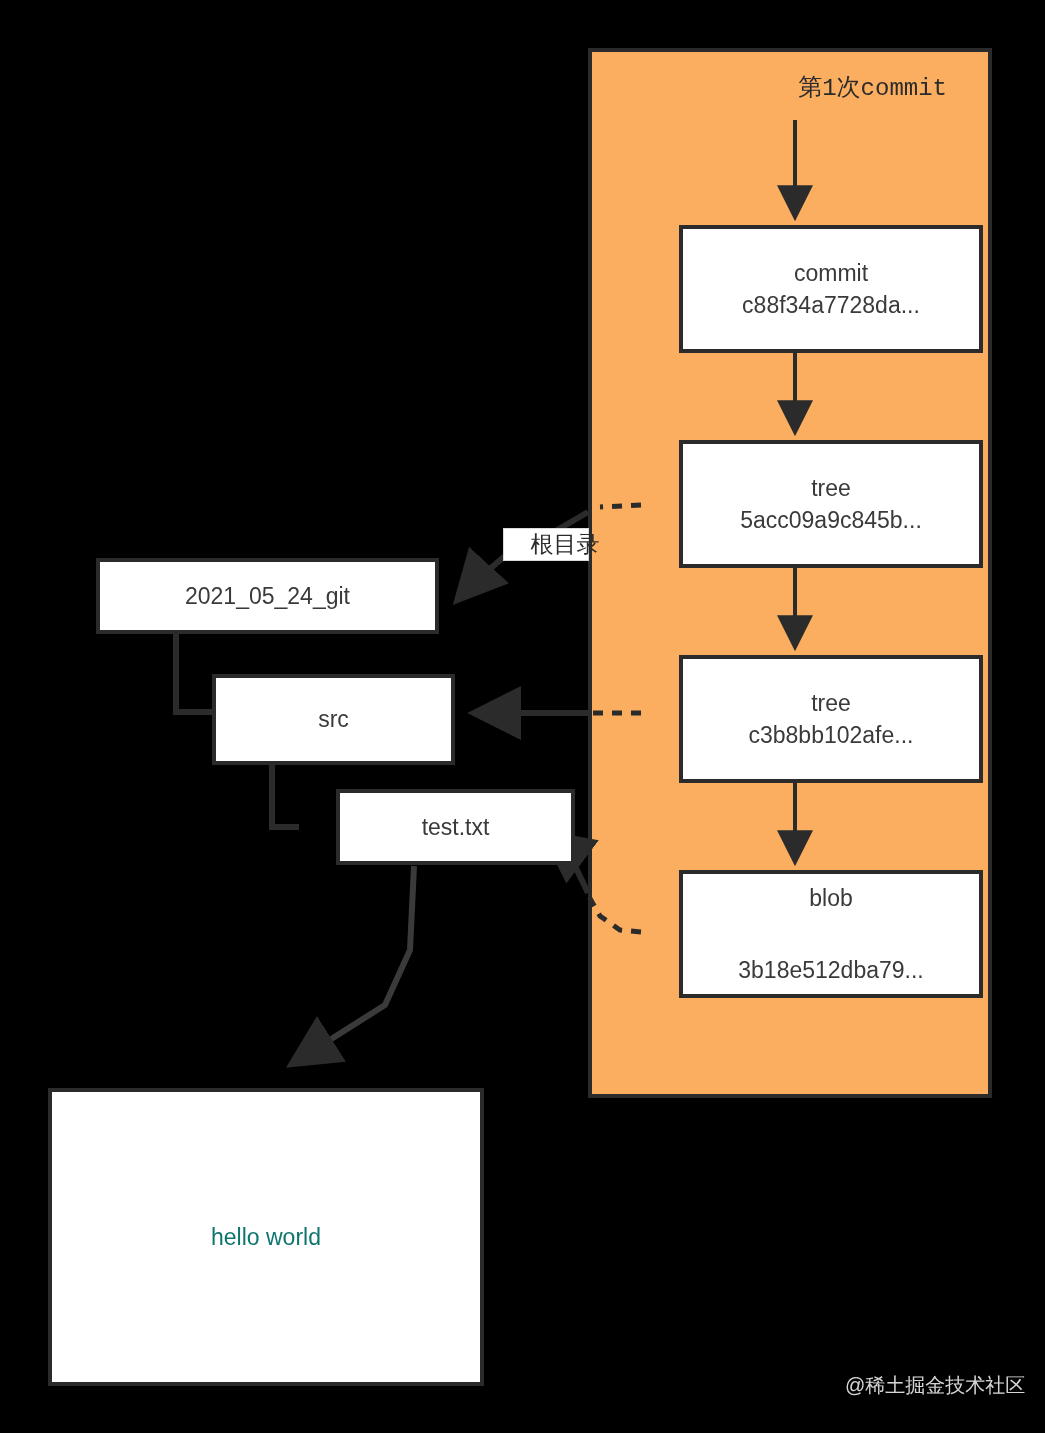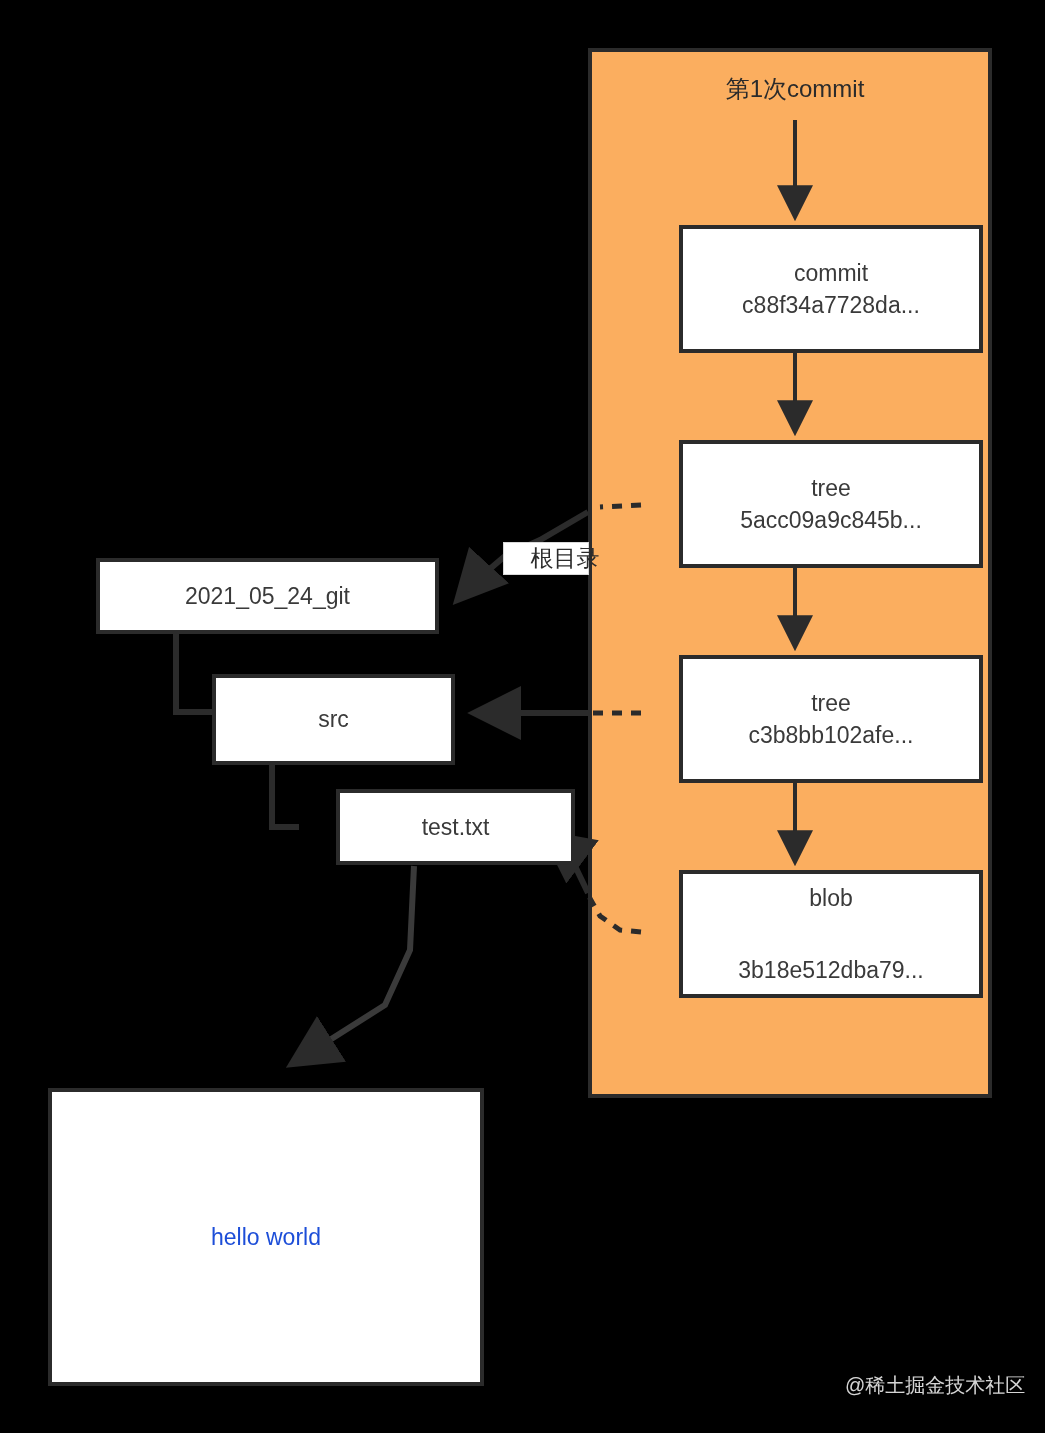--- a/index.html
+++ b/index.html
@@ -23,25 +23,26 @@
     height: 1050px;
     background: #FBAE5F;
     border: 4px solid #2b2b2b;
     box-sizing: border-box;
   }
   .panel-title {
     position: absolute;
     left: 643px;
     top: 72px;
     width: 304px;
-    text-align: center;
+    text-align: right;
     color: #2b2b2b;
     font-size: 24px;
     line-height: 34px;
     white-space: nowrap;
+    font-family: Liberation Mono, monospace;
   }
   .node {
     position: absolute;
     background: #FFFFFF;
     border: 4px solid #2b2b2b;
     box-sizing: border-box;
     display: flex;
     flex-direction: column;
     align-items: center;
     justify-content: center;
@@ -79,21 +80,21 @@
     padding: 0 3px;
   }
   .bigbox {
     position: absolute;
     background: #FFFFFF;
     border: 4px solid #2b2b2b;
     box-sizing: border-box;
     display: flex;
     align-items: center;
     justify-content: center;
-    color: #1d4ed8;
+    color: #0f766e;
     font-size: 23px;
     white-space: nowrap;
   }
   svg.edges {
     position: absolute;
     left: 0;
     top: 0;
     width: 1045px;
     height: 1433px;
     pointer-events: none;
@@ -178,19 +179,19 @@
     <span class="l1">blob</span>
     <span class="l2">3b18e512dba79...</span>
   </div>
 
   <div class="fbox" style="left:96px; top:558px; width:343px; height:76px;">2021_05_24_git</div>
 
   <div class="fbox" style="left:212px; top:674px; width:243px; height:91px;">src</div>
 
   <div class="fbox" style="left:296px; top:789px; width:239px; height:76px;margin-left:40px;">test.txt</div>
 
-  <div class="ghost" style="left:503px; top:542px; width:86px; height:33px;padding-left:41px;">根目录</div>
+  <div class="ghost" style="left:503px; top:528px; width:86px; height:33px;padding-left:41px;">根目录</div>
 
   <div class="bigbox" style="left:48px; top:1088px; width:436px; height:298px;">hello world</div>
 
   <div class="watermark">@稀土掘金技术社区</div>
 
 </div>
 
 </body></html>

